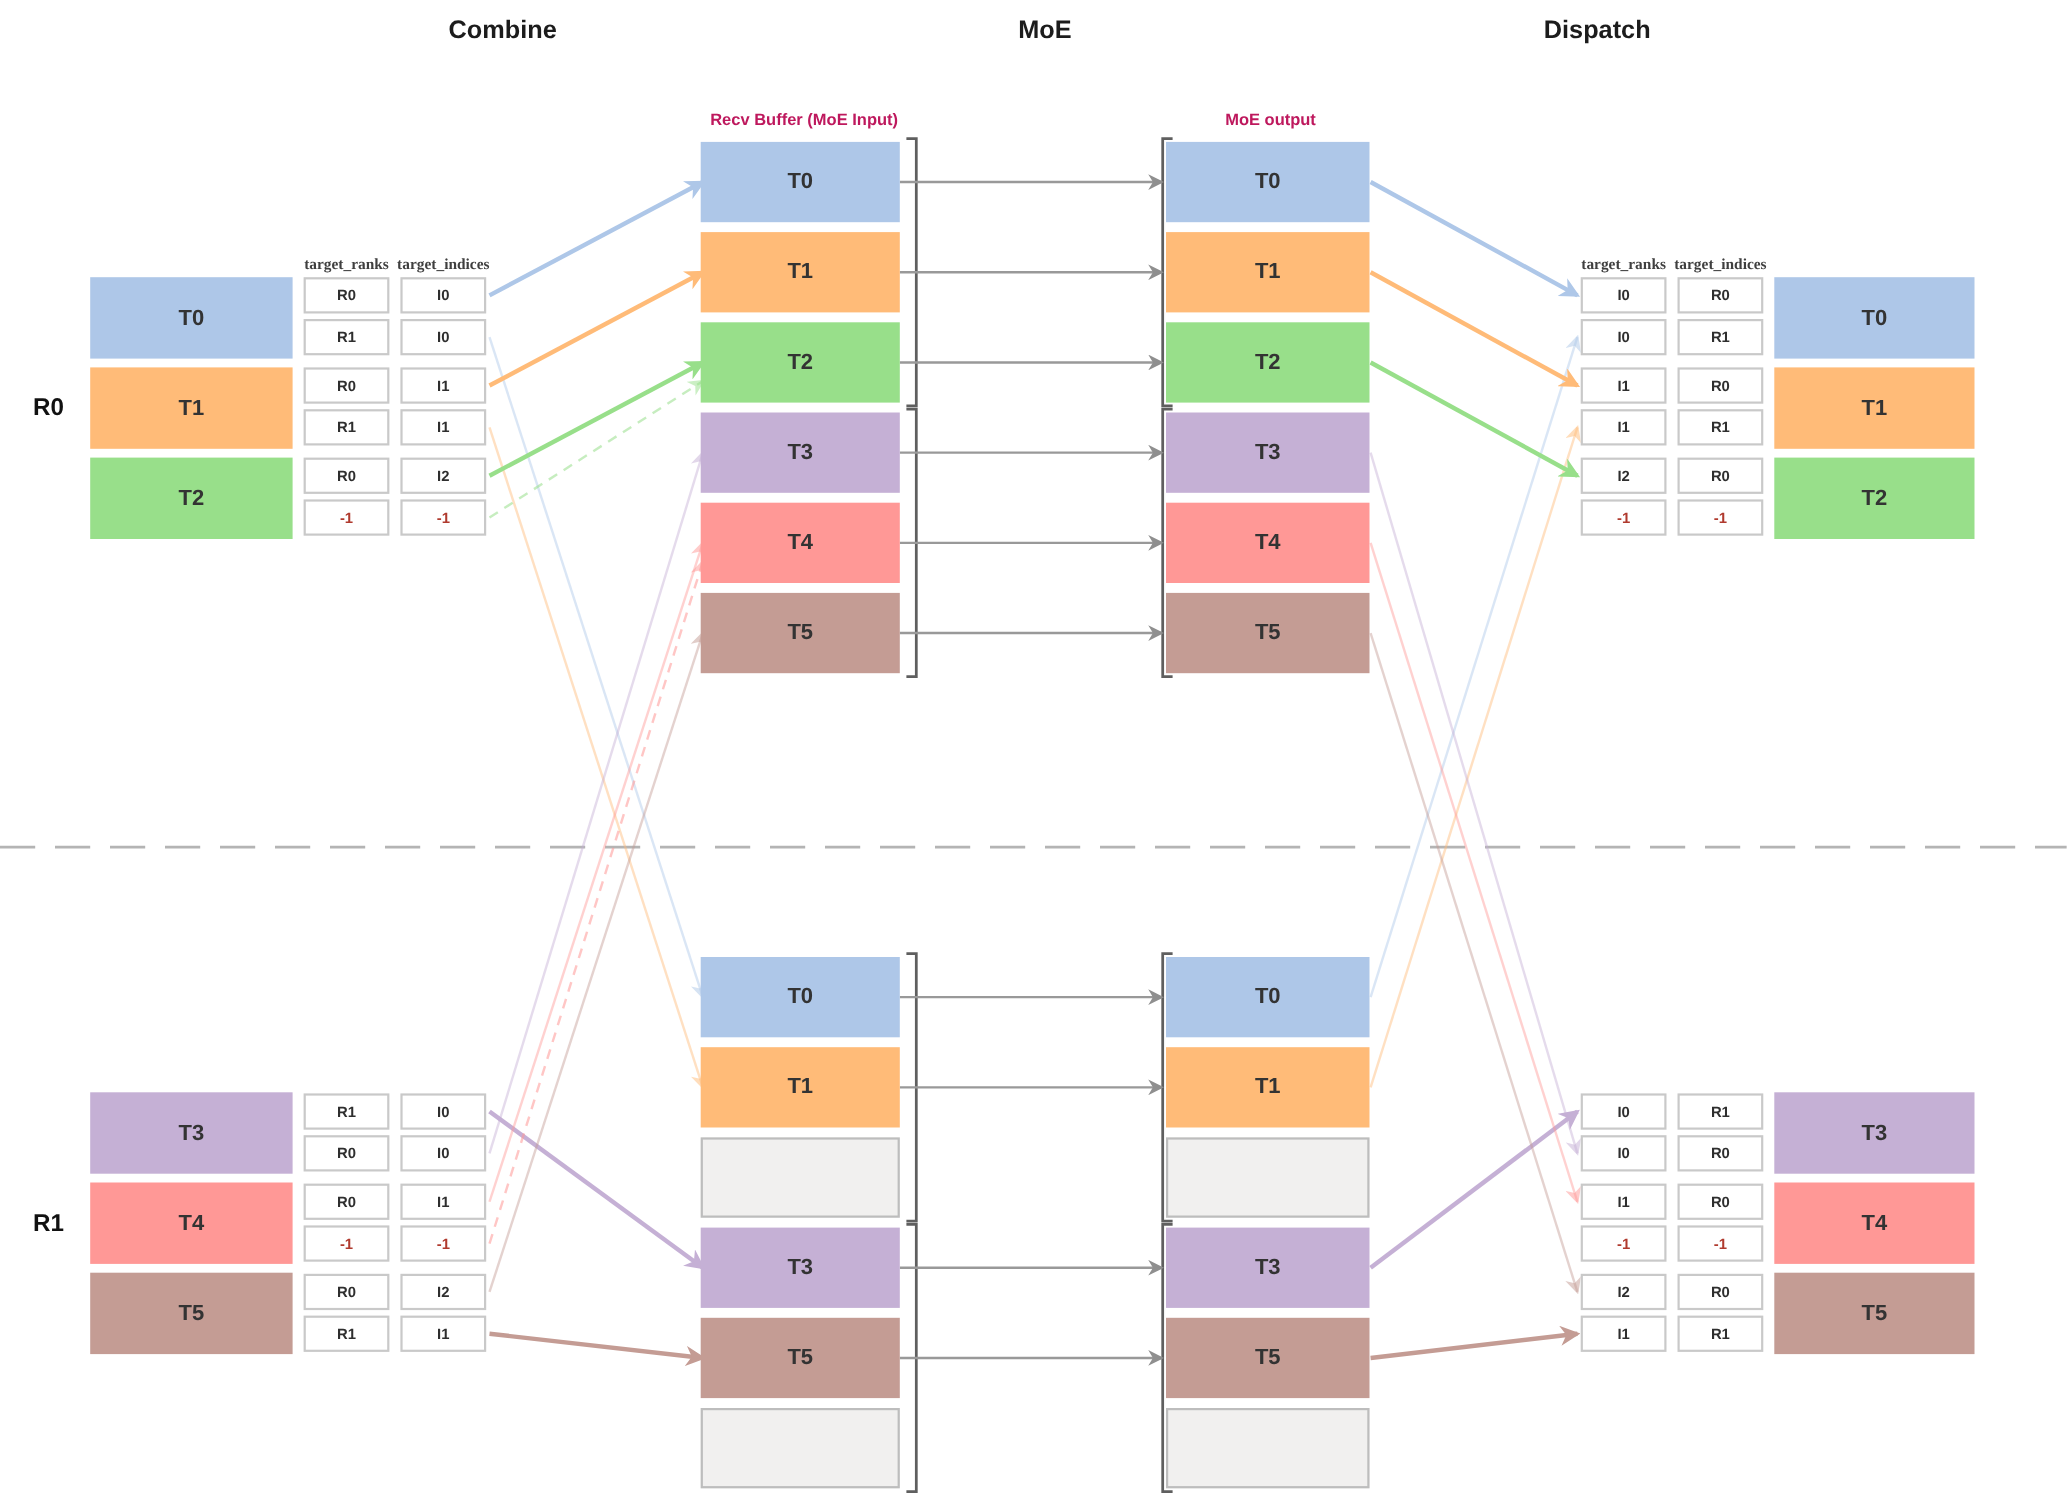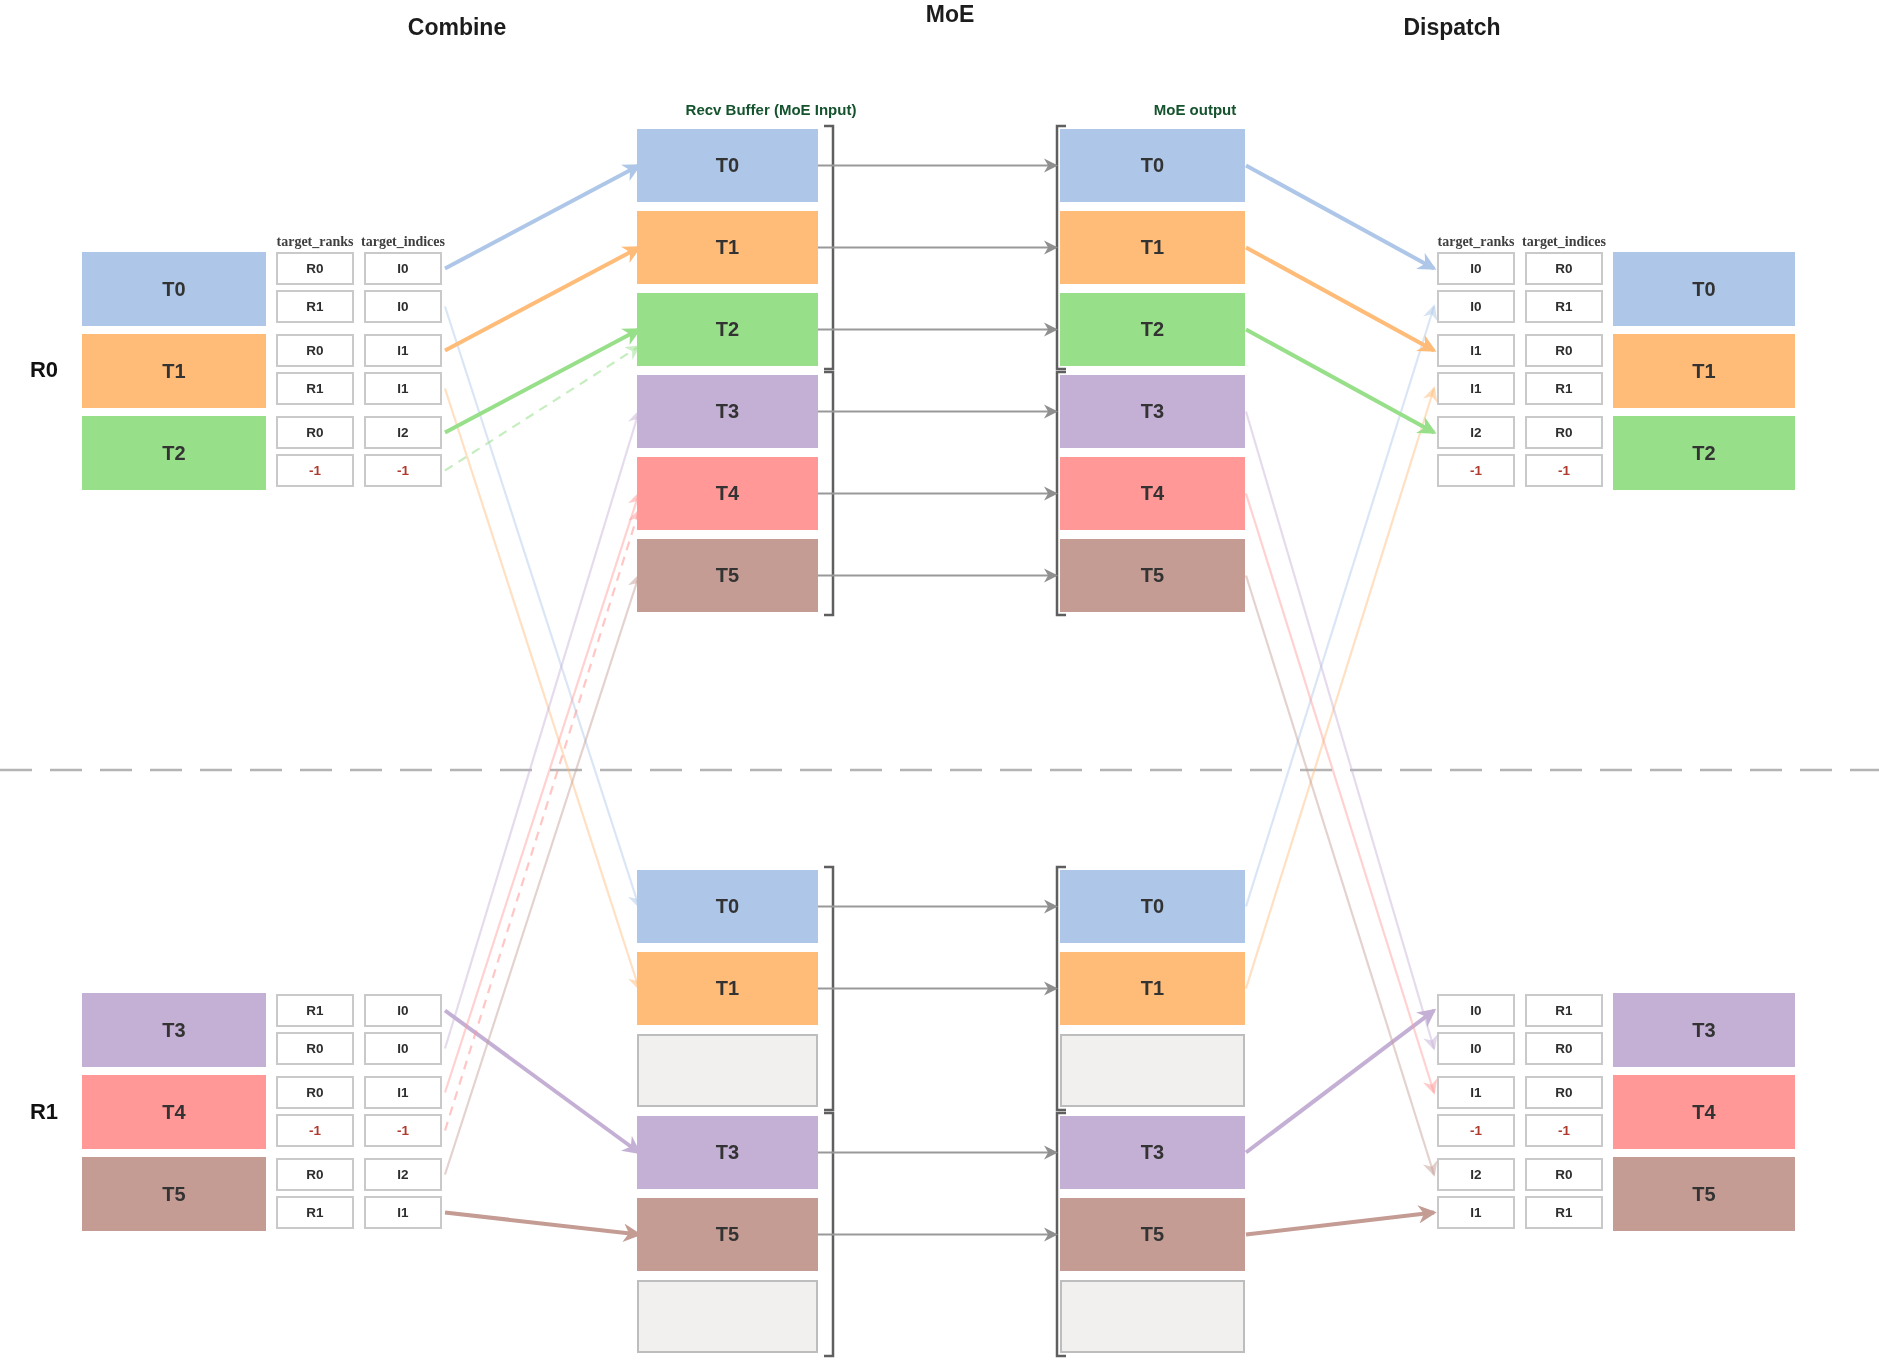--- a/index.html
+++ b/index.html
@@ -1,38 +1,38 @@
 <!DOCTYPE html>
 <html><head>
 <meta charset="utf-8">
 <style>
   html,body{margin:0;padding:0;background:#fff;}
   #canvas{position:relative;width:1879px;height:1363px;background:#ffffff;overflow:hidden;
           font-family:"Liberation Sans",sans-serif;}
   .hdr{position:absolute;transform:translate(-50%,-50%);font-size:23px;font-weight:bold;color:#1c1c1c;white-space:nowrap;}
-  .col-label{position:absolute;transform:translate(-50%,-50%);font-size:15px;font-weight:bold;color:#14532d;white-space:nowrap;margin-left:40px;}
+  .col-label{position:absolute;transform:translate(-50%,-50%);font-size:15px;font-weight:bold;color:#be185d;white-space:nowrap;}
   .rank-label{position:absolute;transform:translate(-50%,-50%);font-size:22px;font-weight:bold;color:#111;}
   .token{position:absolute;display:flex;align-items:center;justify-content:center;
          font-size:20px;font-weight:bold;color:#333;}
   .slot{position:absolute;display:flex;align-items:center;justify-content:center;
         font-size:20px;font-weight:bold;color:#333;}
   .slot.empty{background:#f1f0ef;border:2px solid #bdbdbd;box-sizing:border-box;}
   .cell{position:absolute;display:flex;align-items:center;justify-content:center;background:#fff;
         border:2px solid #c9c9c9;box-sizing:border-box;font-size:13.5px;font-weight:bold;color:#2e2e2e;}
   .cell.neg{color:#b03a2e;}
   .thead{position:absolute;transform:translate(-50%,-50%);font-family:"Liberation Serif",serif;
          font-size:14px;font-weight:bold;color:#3f3f3f;white-space:nowrap;}
   #arrow-layer{position:absolute;left:0;top:0;pointer-events:none;}
 </style>
 </head>
 <body>
 
 <div id="canvas">
   <div class="hdr" style="left:457px;top:27px">Combine</div>
-  <div class="hdr" style="left:950px;top:14px">MoE</div>
+  <div class="hdr" style="left:950px;top:27px">MoE</div>
   <div class="hdr" style="left:1452px;top:27px">Dispatch</div>
   <div class="col-label" style="left:731px;top:109px">Recv Buffer (MoE Input)</div>
   <div class="col-label" style="left:1155px;top:109px">MoE output</div>
   <svg id="arrow-layer" width="1879" height="1363">
       <defs>
         <marker id="m-T0" viewBox="0 0 10 10" refX="8.5" refY="5" markerWidth="4.6" markerHeight="4.6" orient="auto">
             <path d="M0,0 L10,5 L0,10 L3,5 Z" fill="#aec7e8"></path>
         </marker>
         <marker id="m-T0-f" viewBox="0 0 10 10" refX="8.5" refY="5" markerWidth="6.8" markerHeight="6.8" orient="auto">
             <path d="M0,0 L10,5 L0,10 L3,5 Z" fill="#aec7e8" fill-opacity="0.5"></path>

